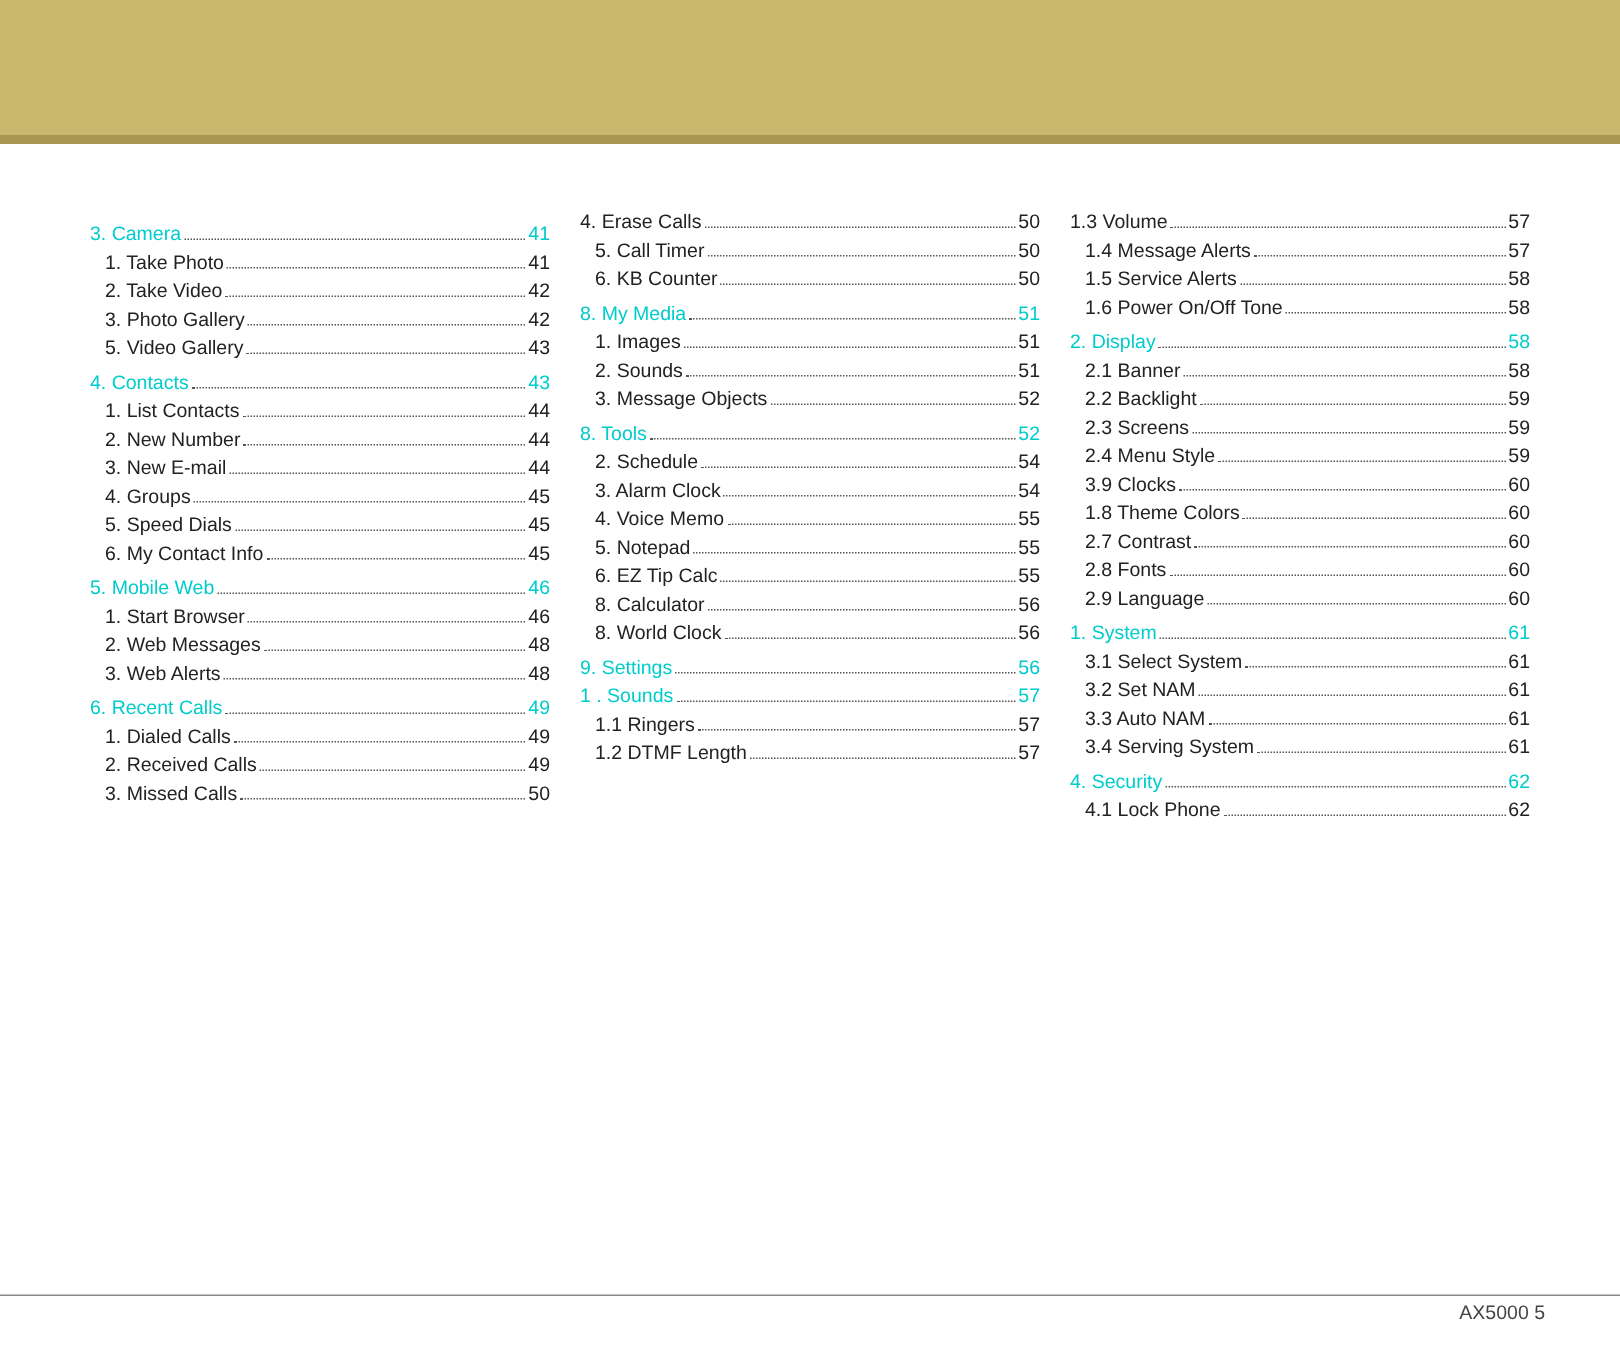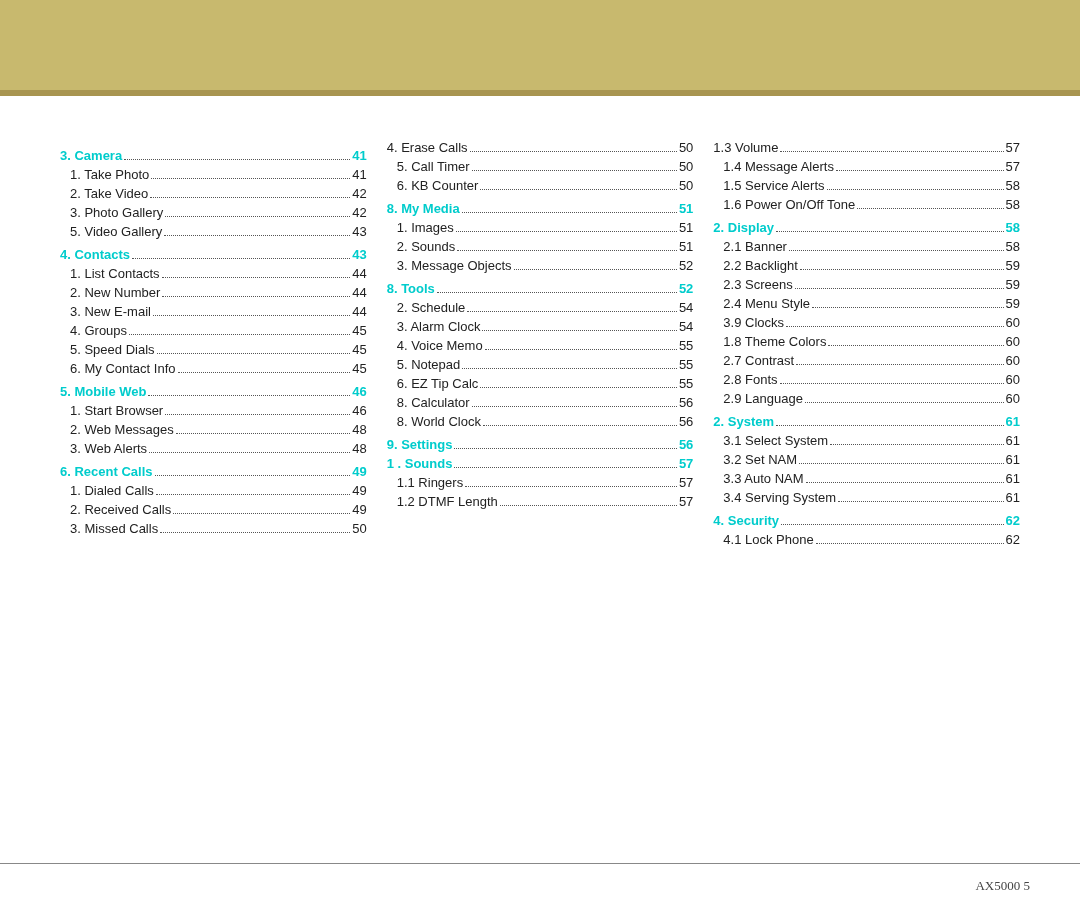--- a/index.html
+++ b/index.html
@@ -53,25 +53,24 @@
       position: absolute;
       bottom: 40px;
       left: 0;
       right: 0;
       height: 1px;
       background: #888;
     }
 
     .footer-text {
       position: absolute;
-      bottom: 10px;
+      bottom: 22px;
       right: 50px;
       font-size: 13px;
       color: #444;
-      font-family: Liberation Serif, serif;
     }
 
     .toc-row {
       display: flex;
       align-items: baseline;
       margin-bottom: 4px;
       font-size: 13px;
     }
     .toc-row .label {
       white-space: nowrap;
@@ -79,21 +78,21 @@
     .toc-row .fill {
       flex: 1;
       overflow: hidden;
       margin: 0 2px 2px 2px;
       border-bottom: 1px dotted #555;
       min-width: 5px;
     }
     .toc-row .num {
       white-space: nowrap;
     }
-    .cyan { color: #00cccc; font-weight: bold; }
+    .cyan { color: #00cccc; font-weight: normal; }
     .section-gap { margin-top: 8px; }
   </style>
 </head>
 <body>
 
 <div class="header-bar"></div>
 
 <div class="content-area">
 
   <div class="column">
@@ -375,21 +374,21 @@
       <span class="fill"></span>
       <span class="num">60</span>
     </div>
     <div class="toc-row sub-entry">
       <span class="label">2.9 Language</span>
       <span class="fill"></span>
       <span class="num">60</span>
     </div>
 
     <div class="toc-row section-gap">
-      <span class="label cyan">2. System</span>
+      <span class="label cyan">1. System</span>
       <span class="fill"></span>
       <span class="num cyan">61</span>
     </div>
     <div class="toc-row sub-entry">
       <span class="label">3.1 Select System</span>
       <span class="fill"></span>
       <span class="num">61</span>
     </div>
     <div class="toc-row sub-entry">
       <span class="label">3.2 Set NAM</span>

